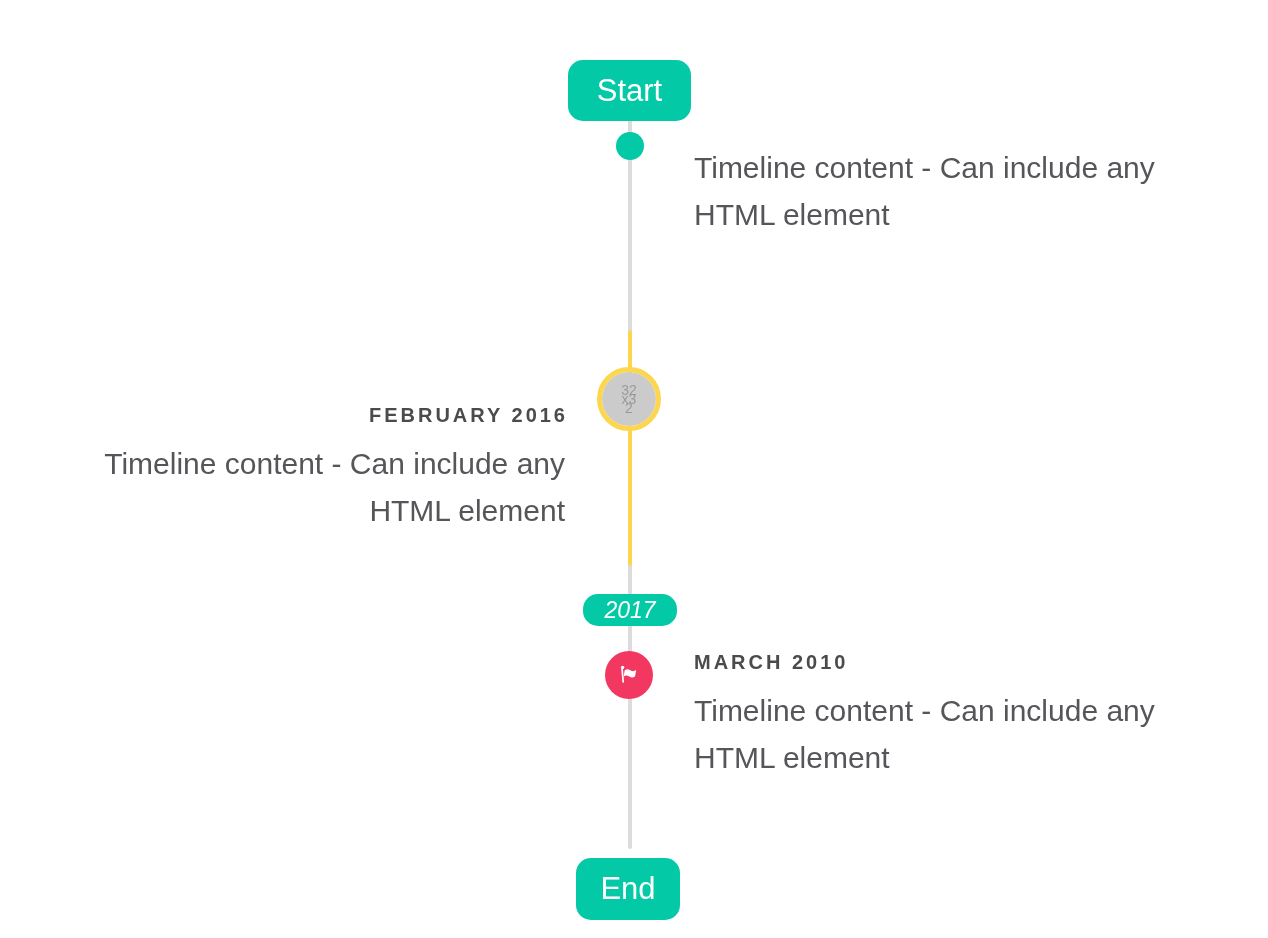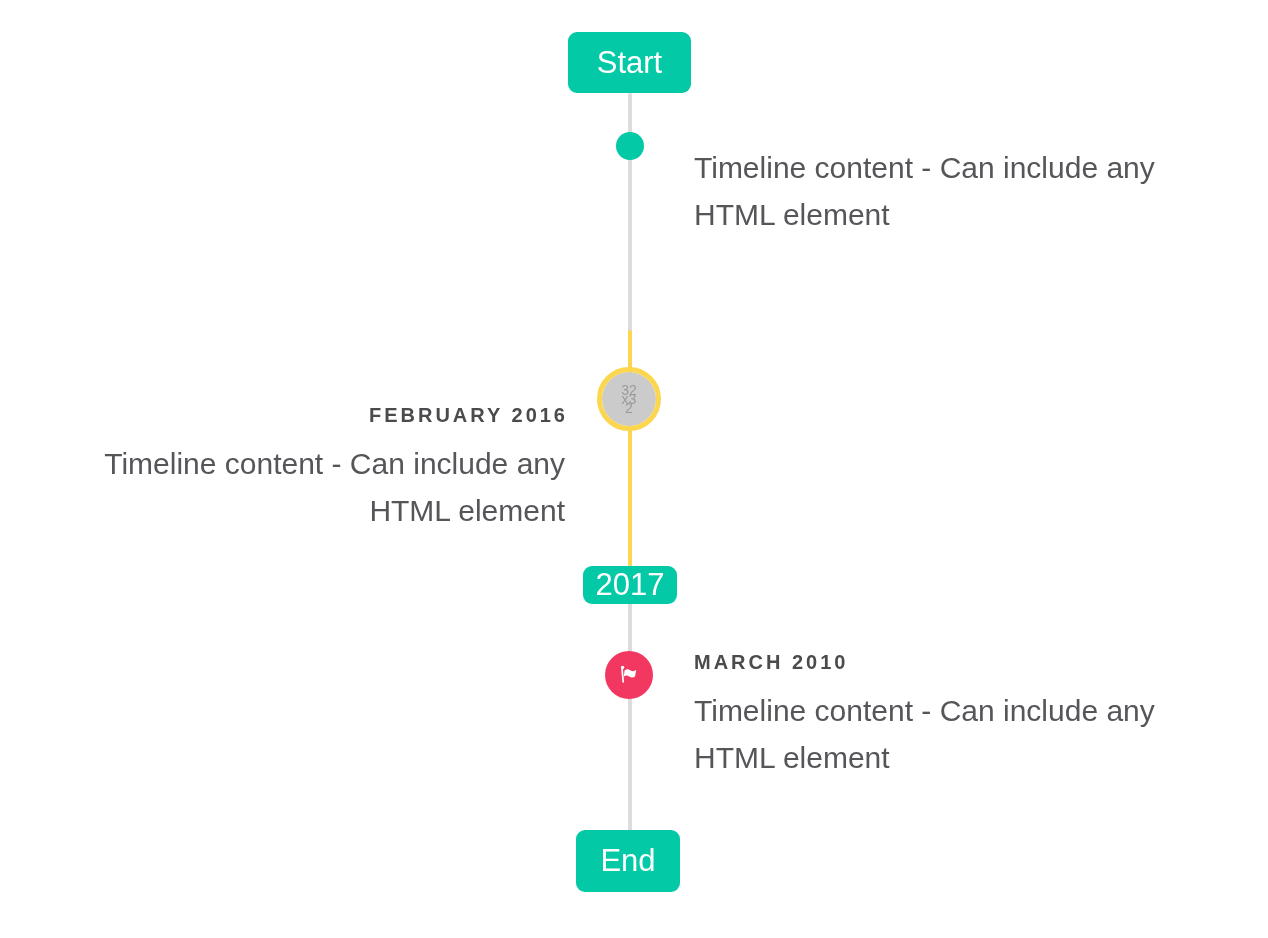--- a/index.html
+++ b/index.html
@@ -24,24 +24,25 @@
 
   
   .badge {
     position: absolute;
     z-index: 3;
     display: flex;
     align-items: center;
     justify-content: center;
     background: var(--teal, #04c9a6);
     color: var(--label-text, #ffffff);
-    border-radius: 9px;
+    border-radius: 15px;
+    margin-top: 28px;
   }
   .badge.start { left: 568px; top: 32px;  width: 123px; height: 61px; font-size: 31px; }
-  .badge.year  { left: 583px; top: 566px; width: 94px;  height: 38px; font-size: 31px; }
+  .badge.year  { left: 583px; top: 566px; width: 94px;  height: 32px; font-size: 23px; font-style: italic; }
   .badge.end   { left: 576px; top: 830px; width: 104px; height: 62px; font-size: 31px; }
 
   
   .dot-teal {
     position: absolute; z-index: 3;
     left: 616px; top: 132px;
     width: 28px; height: 28px;
     border-radius: 50%;
     background: var(--teal, #04c9a6);
   }

